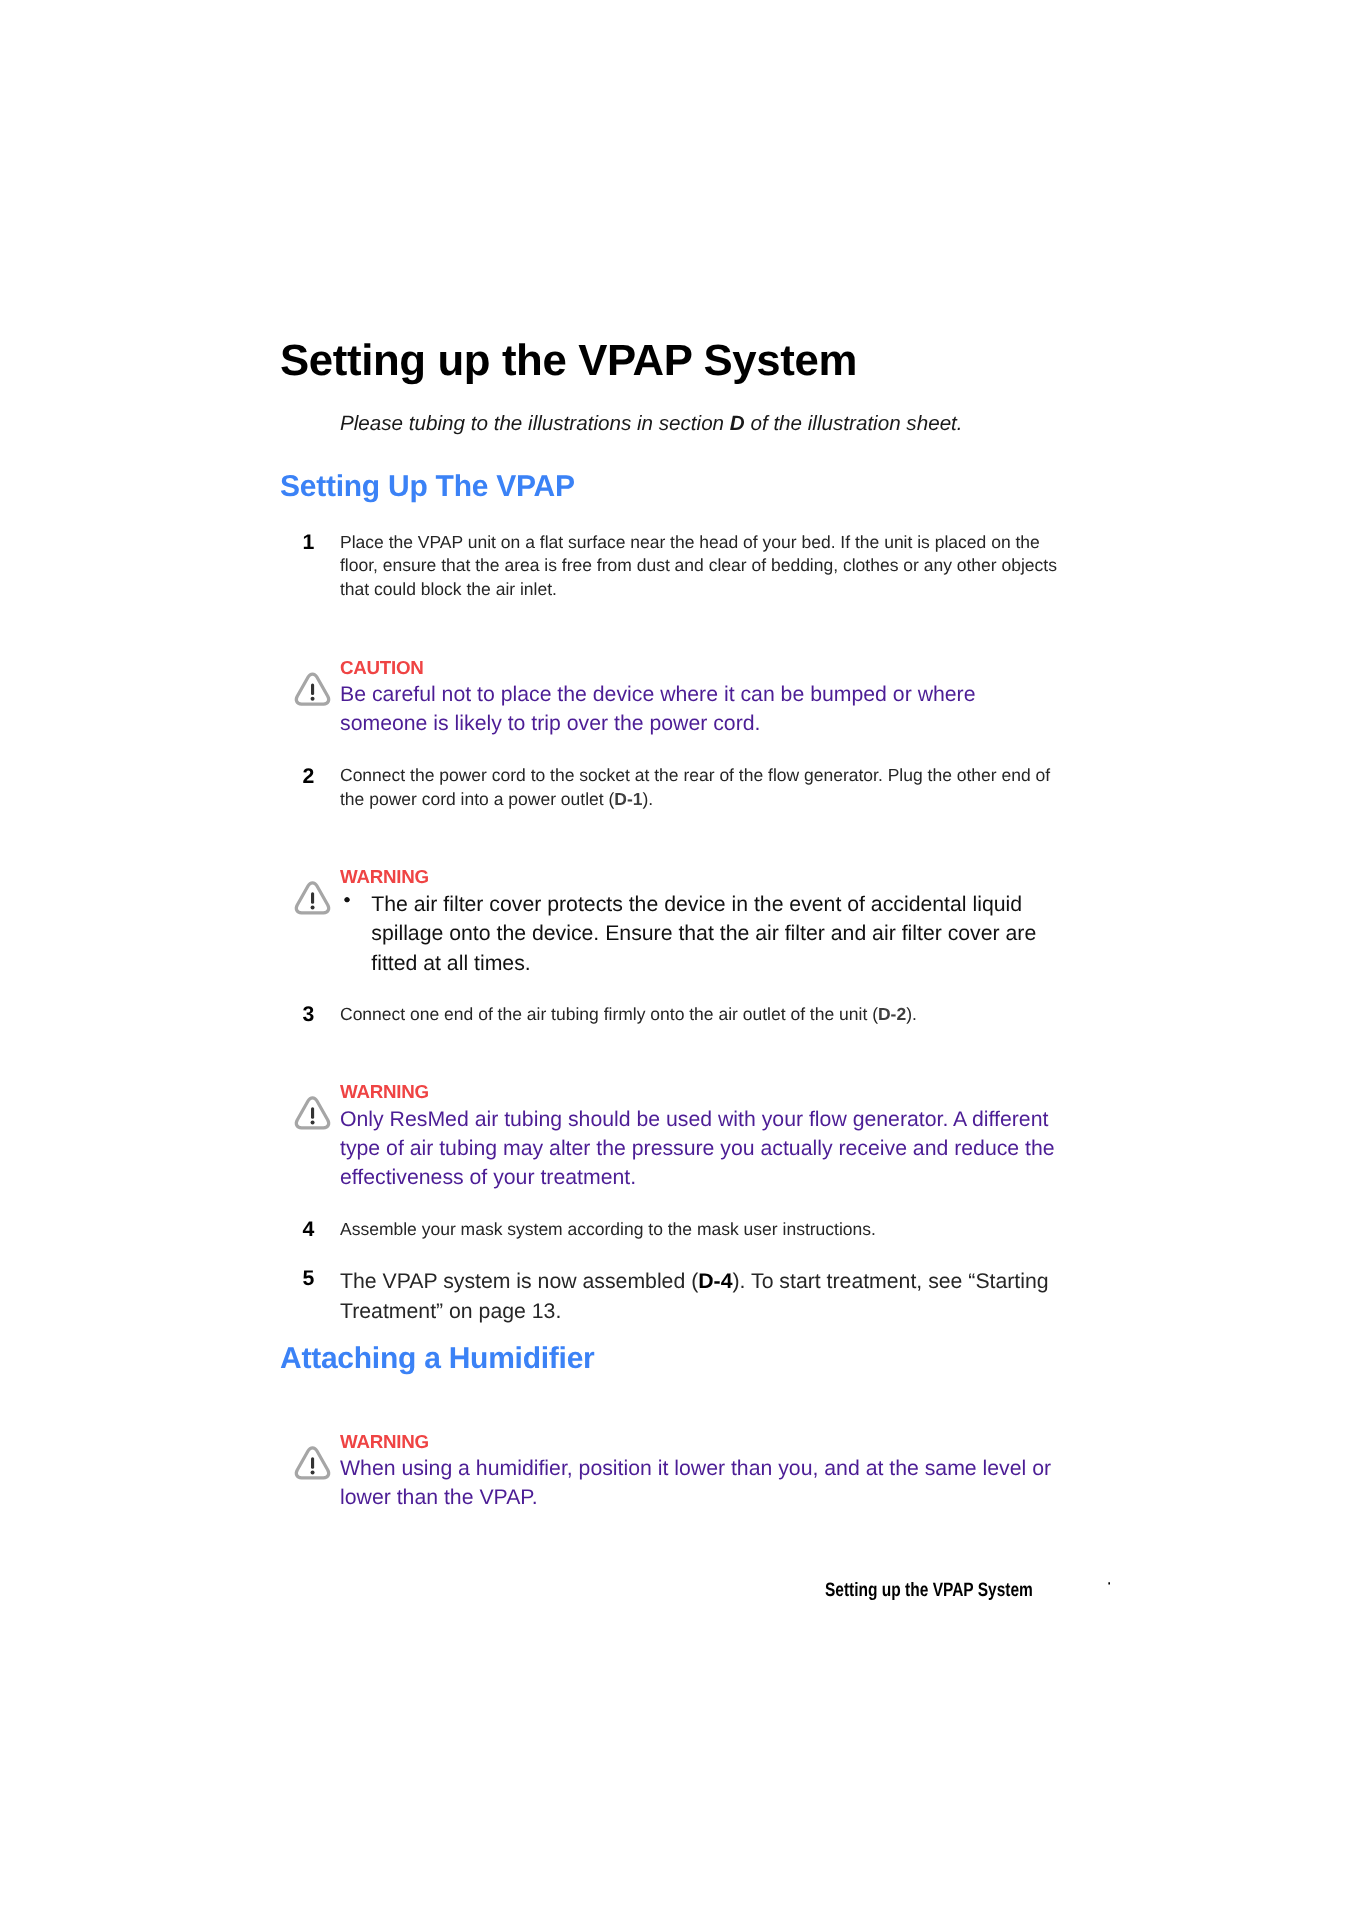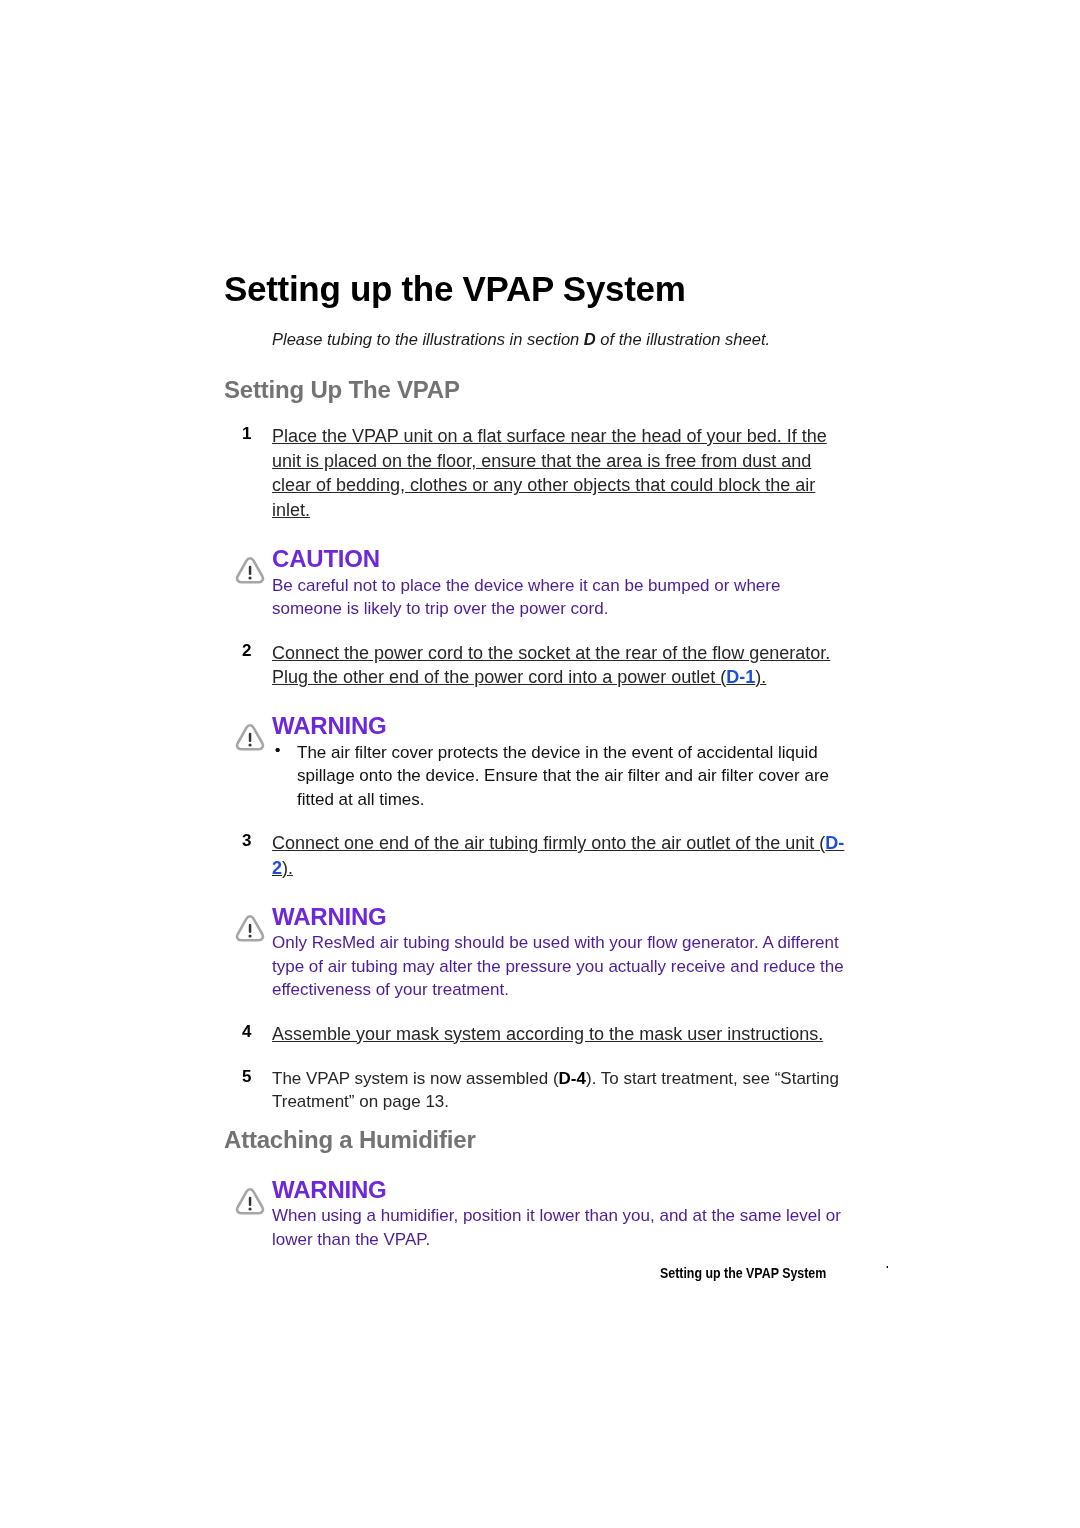--- a/index.html
+++ b/index.html
@@ -46,47 +46,46 @@
     font-size: 16.5px;
     color: #1a1a1a;
     margin: 21px 0 0 48px;
     line-height: 1.2;
   }
   .subtitle b { font-weight: bold; font-style: italic; }
 
   .h2 {
     font-size: 24px;
     font-weight: bold;
-    color: #737373;
+    color: #3b82f6;
     margin: 28px 0 0 0;
     line-height: 1.1;
     letter-spacing: -0.2px;
   }
 
   
   .step {
     position: relative;
     margin: 20px 0 0 0;
     padding-left: 48px;
   }
   .step-num {
     position: absolute;
     left: 18px;
     top: 0;
     font-weight: bold;
     font-size: 17px;
     color: #000;
   }
   .step-text {
-    font-size: 18px;
+    font-size: 14px;
     line-height: 1.38;
     color: #262626;
-    text-decoration: underline;
-  }
-  .step-text b { font-weight: bold; color: #1d4ed8; }
+  }
+  .step-text b { font-weight: bold; color: #404040; }
   .step-sub {
     font-size: 17px;
     line-height: 1.38;
     color: #262626;
     margin-top: 2px;
   }
   .step-sub b { font-weight: bold; color: #000; text-align: right; }
 
   
   .admon {
@@ -96,25 +95,26 @@
     min-height: 48px;
   }
   .admon-icon {
     position: absolute;
     left: 8px;
     top: 9px;
     width: 36px;
     height: 34px;
   }
   .admon-title {
-    font-size: 24px;
-    font-weight: bold;
-    color: #6d28d9;
+    font-size: 15px;
+    font-weight: bold;
+    color: #ef4444;
     line-height: 1.15;
     letter-spacing: -0.2px;
+    margin-top: 44px;
   }
   .admon-body {
     font-size: 17px;
     line-height: 1.38;
     color: #4c1d95;
     margin-top: 1px;
   }
   .admon-list {
     list-style: none;
     margin: 1px 0 0 0;

